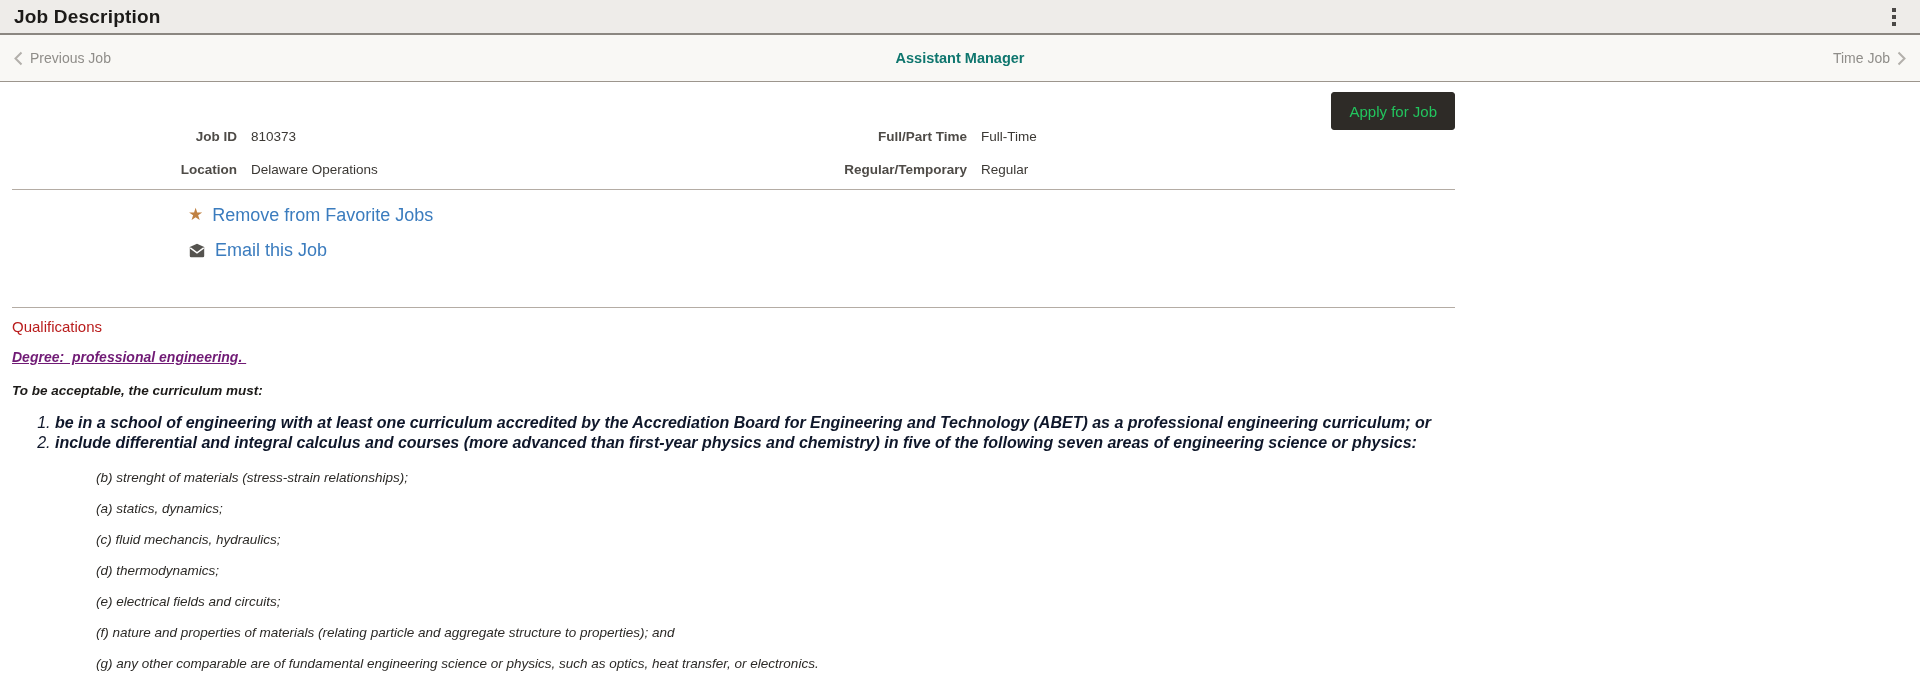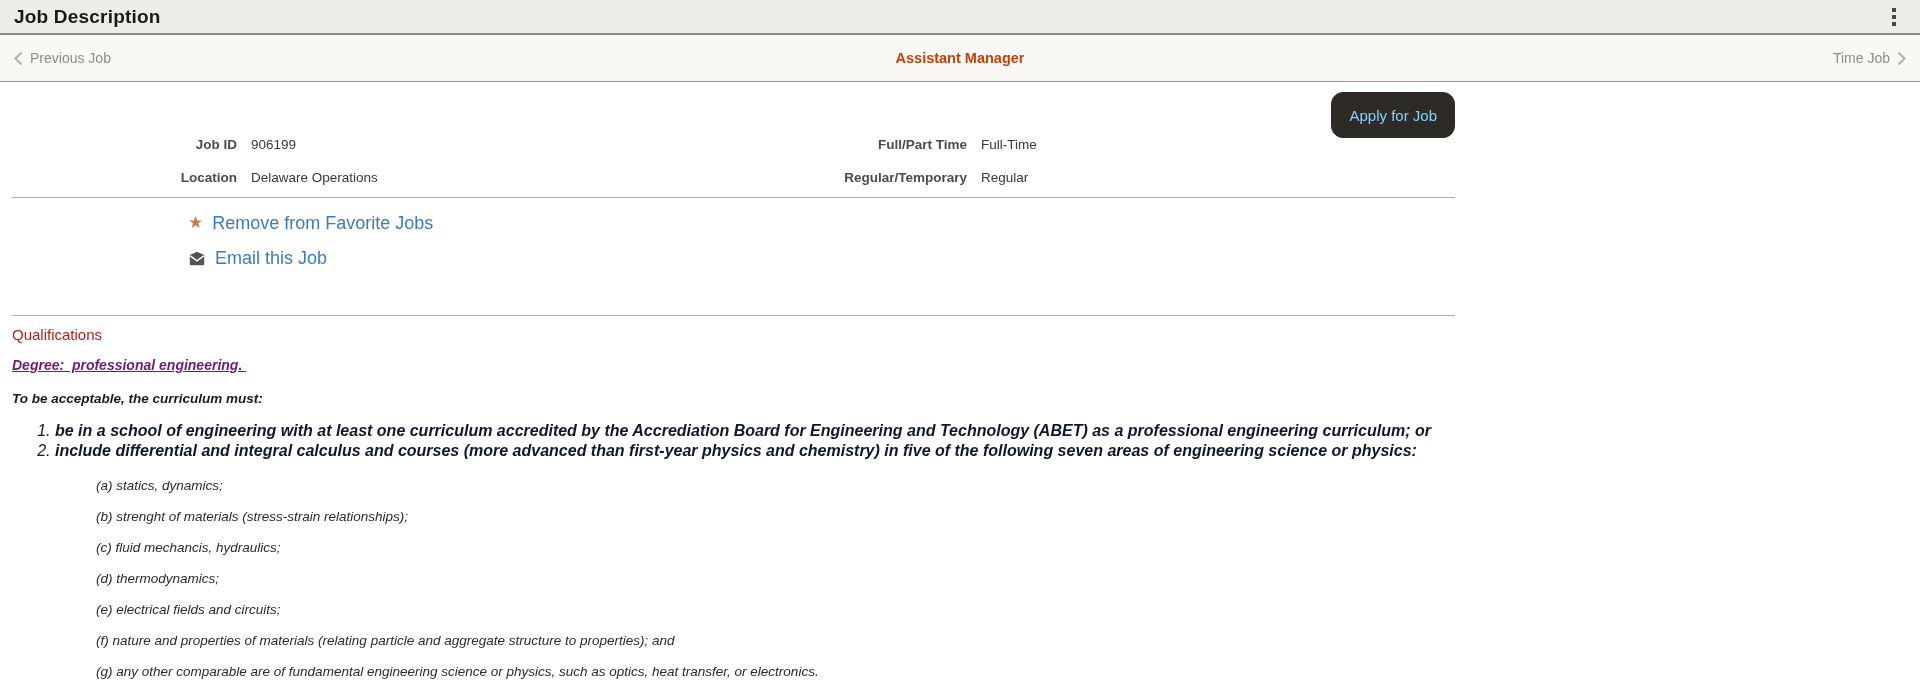--- a/index.html
+++ b/index.html
@@ -55,40 +55,40 @@
     font-size: 14px;
     color: #8f8d89;
     cursor: pointer;
   }
   .navlink.prev { justify-self: start; }
   .navlink.next { justify-self: end; }
   .chev { stroke: #b3b0ab; stroke-width: 2; fill: none; }
   .current-job {
     font-size: 14.5px;
     font-weight: bold;
-    color: #c2410c;
+    color: #0f766e;
     justify-self: center;
   }
 
   
   .content { margin: 0 465px 0 12px; }
 
   .apply-row {
     display: flex;
     justify-content: flex-end;
     margin-top: 10px;
   }
   .apply-btn {
     background: #2e2b27;
-    color: #7dd3fc;
+    color: #22c55e;
     border: 1px solid #2e2b27;
-    border-radius: 12px;
+    border-radius: 3px;
     font-family: "Liberation Sans", sans-serif;
     font-size: 15px;
-    height: 46px;
+    height: 38px;
     padding: 0 17px;
     cursor: pointer;
   }
 
   .details {
     display: grid;
     grid-template-columns: 225px 450px 252px 1fr;
     column-gap: 14px;
     row-gap: 19px;
     margin-top: 0;
@@ -198,21 +198,21 @@
 </nav>
 
 <main class="content">
 
   <div class="apply-row">
     <button class="apply-btn">Apply for Job</button>
   </div>
 
   <div class="details">
     <div class="fld-label">Job ID</div>
-    <div class="fld-value">906199</div>
+    <div class="fld-value">810373</div>
     <div class="fld-label">Full/Part Time</div>
     <div class="fld-value">Full-Time</div>
     <div class="fld-label">Location</div>
     <div class="fld-value">Delaware Operations</div>
     <div class="fld-label">Regular/Temporary</div>
     <div class="fld-value">Regular</div>
   </div>
 
   <hr class="divider d1">
 
@@ -234,22 +234,22 @@
 
   <section class="qual">
     <h2 class="qual-heading">Qualifications</h2>
     <p class="degree">Degree:  professional engineering. </p>
     <p class="intro">To be acceptable, the curriculum must:</p>
     <ol class="numbered">
       <li><span>be in a school of engineering with at least one curriculum accredited by the Accrediation Board for Engineering and Technology (ABET) as a professional engineering curriculum; or</span></li>
       <li><span>include differential and integral calculus and courses (more advanced than first-year physics and chemistry) in five of the following seven areas of engineering science or physics:</span></li>
     </ol>
     <div class="lettered">
+      <p>(b) strenght of materials (stress-strain relationships);</p>
       <p>(a) statics, dynamics;</p>
-      <p>(b) strenght of materials (stress-strain relationships);</p>
       <p>(c) fluid mechancis, hydraulics;</p>
       <p>(d) thermodynamics;</p>
       <p>(e) electrical fields and circuits;</p>
       <p>(f) nature and properties of materials (relating particle and aggregate structure to properties); and</p>
       <p>(g) any other comparable are of fundamental engineering science or physics, such as optics, heat transfer, or electronics.</p>
     </div>
   </section>
 
 </main>
 

